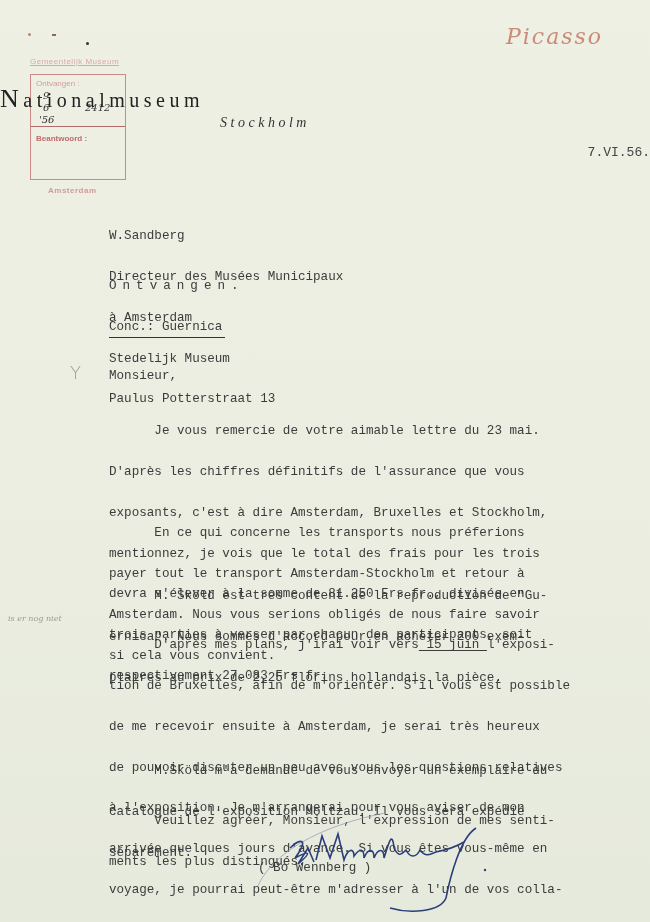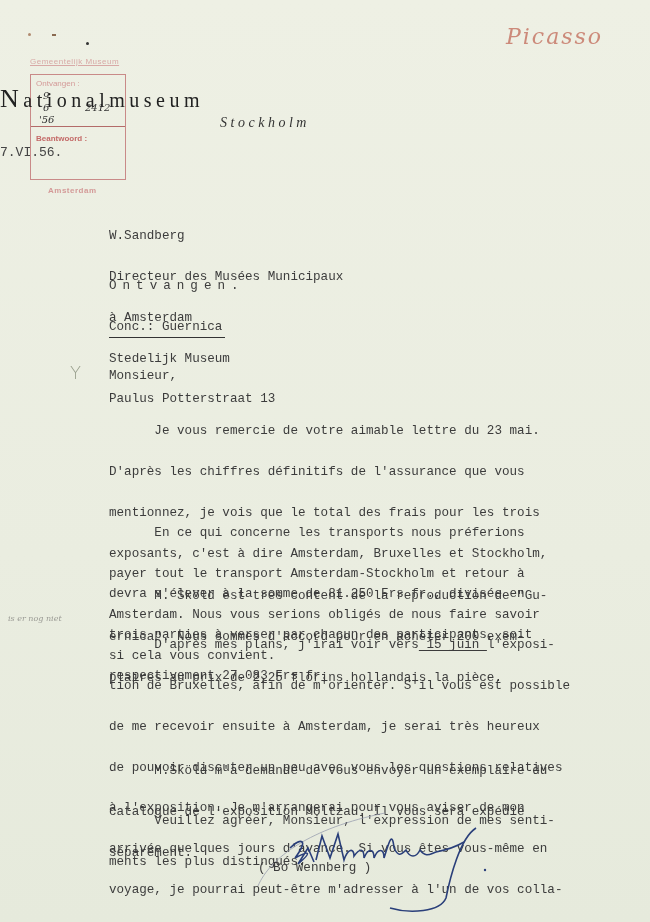--- a/index.html
+++ b/index.html
@@ -46,21 +46,21 @@
       left: 0; width: 632px; top: 84px; text-align: left;
       font-family: "Liberation Serif", serif; font-size: 20px; letter-spacing: 4.5px; color: #222;
     }
     .header-title .cap { font-size: 26px; }
     .header-sub {
       left: 0; width: 530px; top: 115px; text-align: center;
       font-family: "Liberation Serif", serif; font-style: italic; font-size: 14px;
       letter-spacing: 3.5px; color: #333;
     }
     .header-date {
-      left: 0; width: 650px; top: 145px; text-align: left;
+      left: 0; width: 650px; top: 145px; text-align: right;
       font-size: 13px; color: #444;
     }
     .typed {
       font-size: 12.6px; line-height: 13.6px; white-space: pre; color: #3c3c3c;
     }
     .spaced { letter-spacing: 6px; }
     .underline-rule {
       left: 109px; top: 337px; width: 116px; border-top: 1.5px solid #333;
     }
     .margin-y {
@@ -116,22 +116,22 @@
   <div class="abs underline-rule"></div>
 
   <div class="abs margin-y">Y</div>
   <div class="abs margin-note">is er nog niet</div>
 
   <div class="abs typed" style="left:109px;top:370px">Monsieur,</div>
 
   <div class="abs typed" style="left:109px;top:398px">
     <div>      Je vous remercie de votre aimable lettre du 23 mai.</div>
     <div>D'après les chiffres définitifs de l'assurance que vous</div>
+    <div>exposants, c'est à dire Amsterdam, Bruxelles et Stockholm,</div>
     <div>mentionnez, je vois que le total des frais pour les trois</div>
-    <div>exposants, c'est à dire Amsterdam, Bruxelles et Stockholm,</div>
     <div>devra s'élever à la somme de 81.250 Frs fr., divisée en</div>
     <div>trois parties à verser par chacun des participants, soit</div>
     <div>respectivement 27.083 Frs fr.</div>
   </div>
 
   <div class="abs typed" style="left:109px;top:500px">
     <div>      En ce qui concerne les transports nous préferions</div>
     <div>payer tout le transport Amsterdam-Stockholm et retour à</div>
     <div>Amsterdam. Nous vous serions obligés de nous faire savoir</div>
     <div>si cela vous convient.</div>

